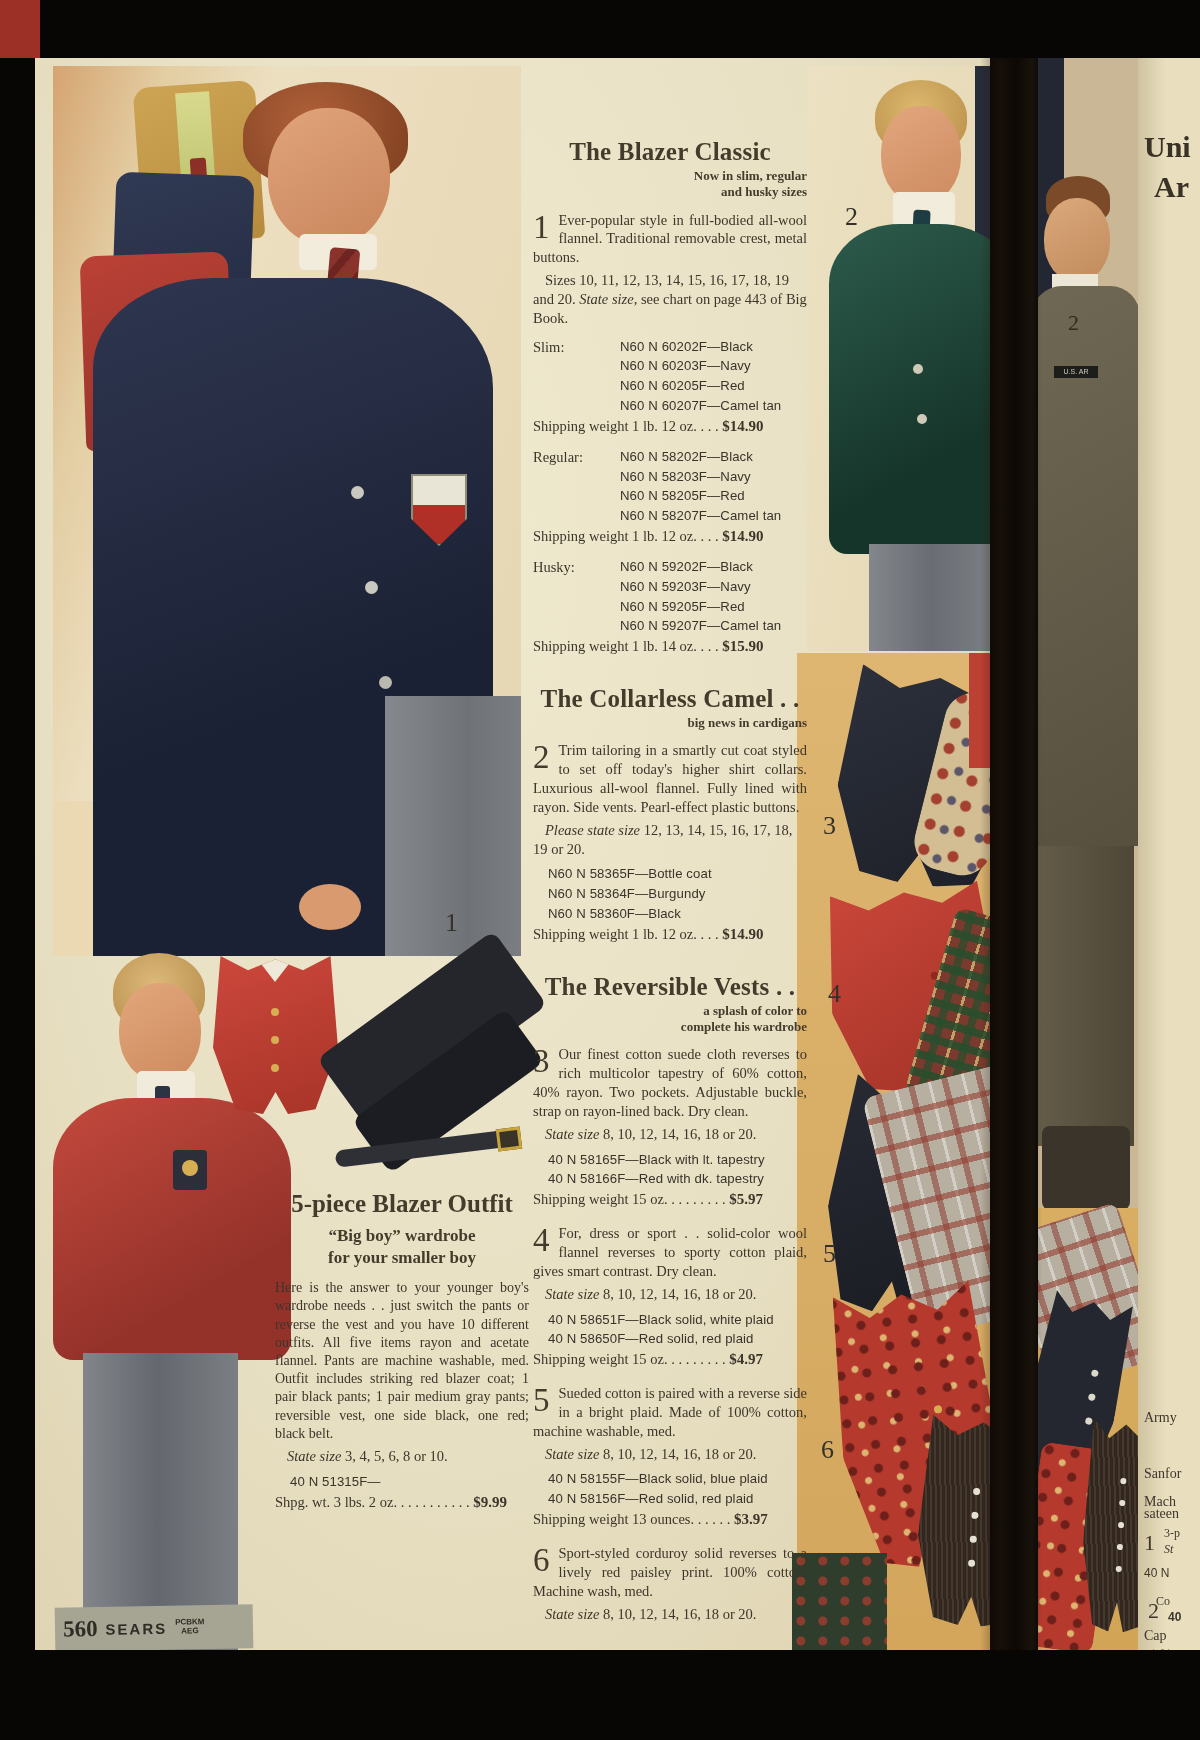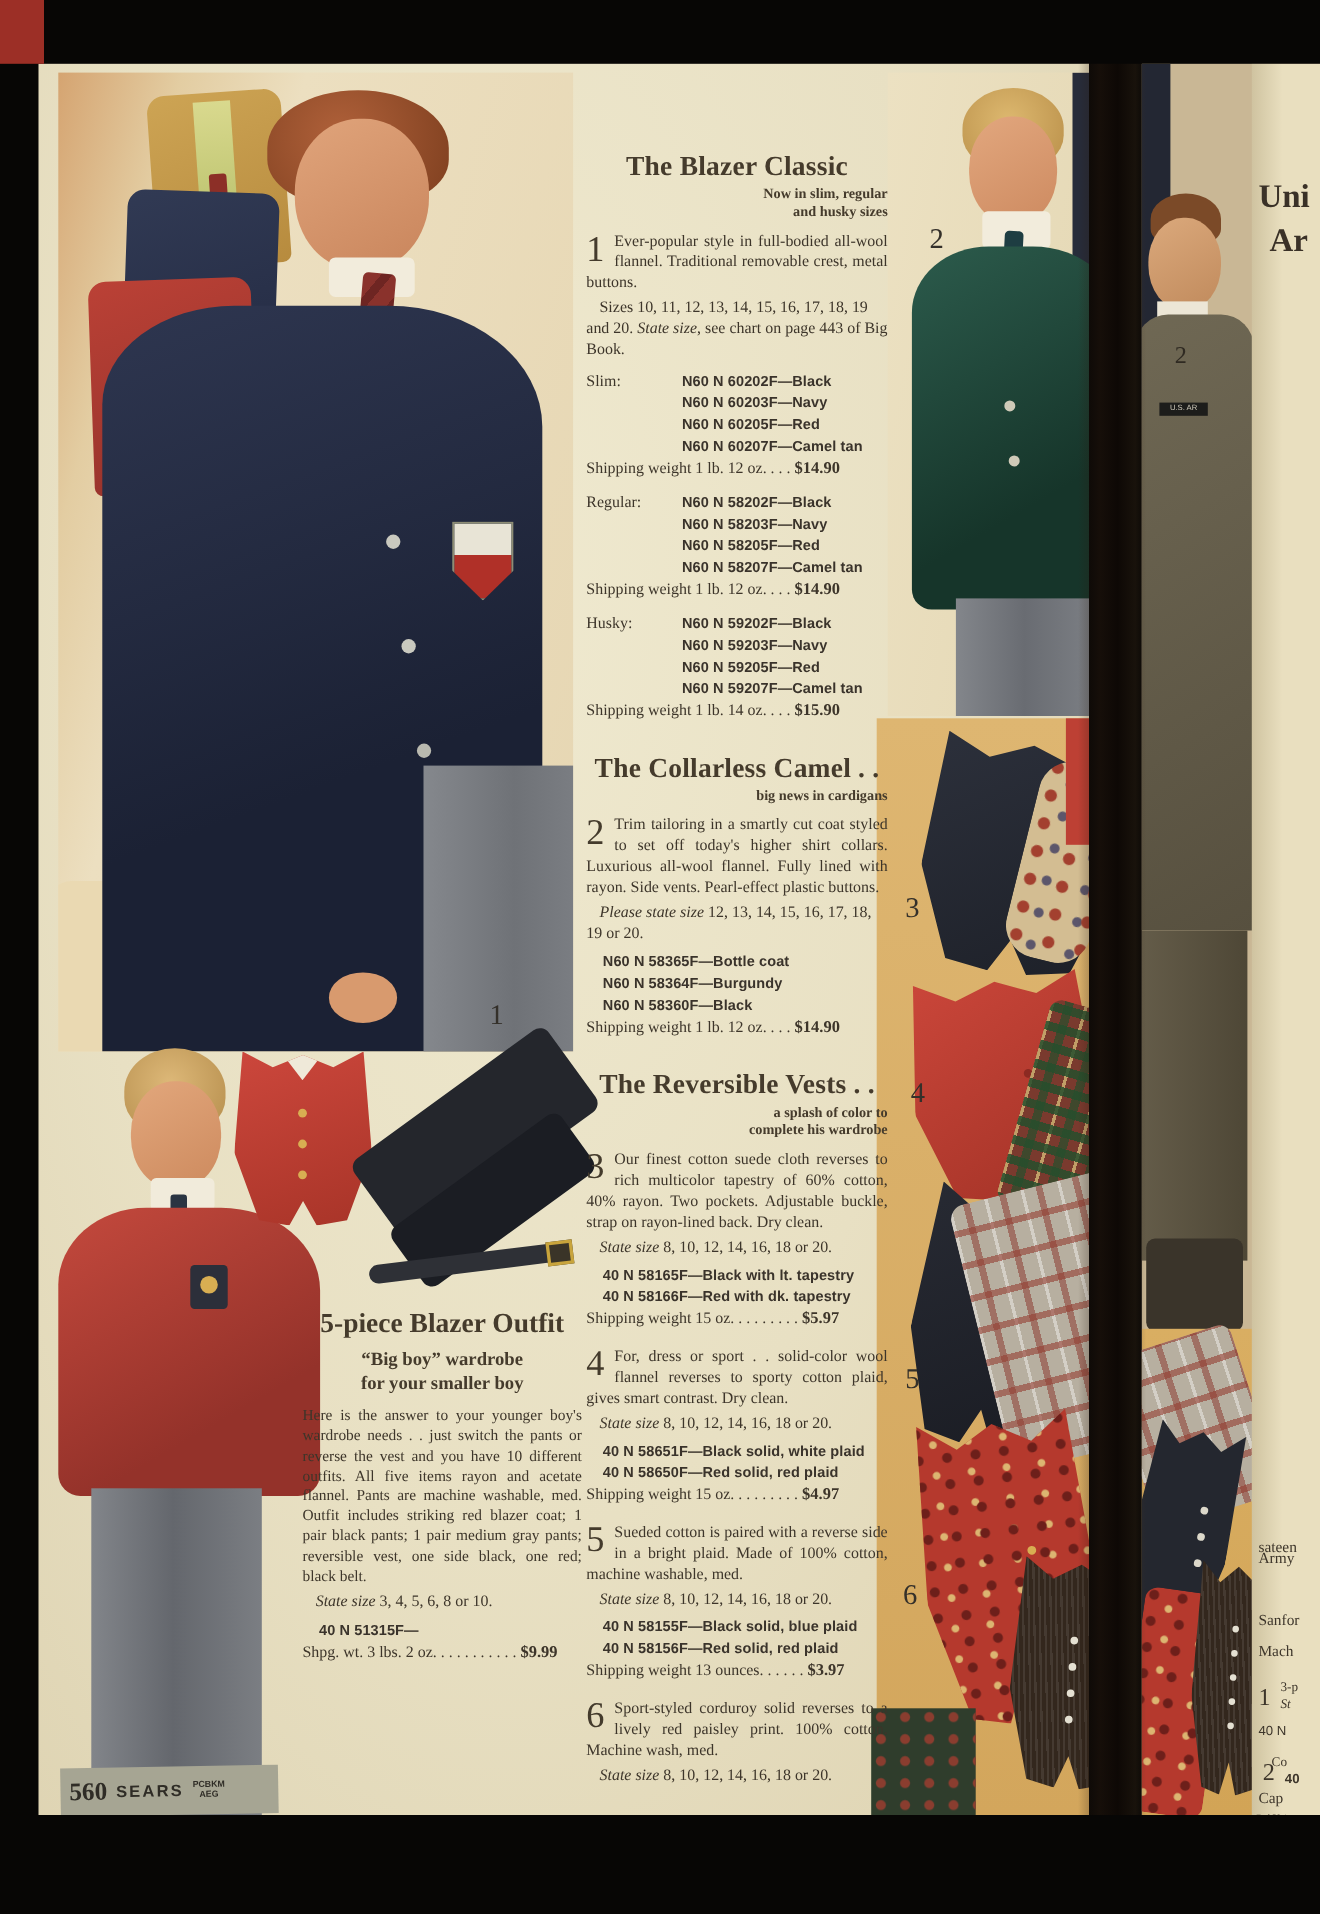--- a/index.html
+++ b/index.html
@@ -33,21 +33,21 @@
   .cord{background-color:#33271d;background-image:repeating-linear-gradient(85deg,rgba(255,255,255,.09) 0 2px,rgba(0,0,0,0) 2px 5px);}
   .greenpaisley{background-color:#2f3d2c;background-image:radial-gradient(circle at 40% 40%,#8a3d2f 0 4px,rgba(0,0,0,0) 5px);background-size:22px 20px;}
   
   .col-center{position:absolute;left:498px;top:80px;width:274px;}
   .col-center h2{margin:0;font-size:25px;font-weight:700;text-align:center;color:#453b2c;letter-spacing:.2px;}
   .col-center h3{margin:2px 0 10px;font-size:13px;font-weight:700;text-align:right;color:#453b2c;line-height:1.25;}
   .desc{margin:0 0 4px;font-size:14.5px;line-height:1.3;text-align:justify;}
   .sizes{margin:0 0 6px;font-size:14.5px;line-height:1.3;text-indent:12px;}
   .sizes i{}
   .bignum{float:left;font-size:33px;line-height:27px;margin:3px 9px 0 0;color:#443b2c;}
-  .code{font-family:"Liberation Sans",sans-serif;font-weight:700;font-size:13.2px;line-height:1.5;color:#3a332b;letter-spacing:.1px;padding-left:15px;}
+  .code{font-family:"Liberation Sans",sans-serif;font-weight:400;font-size:13.2px;line-height:1.5;color:#3a332b;letter-spacing:.1px;padding-left:15px;}
   .ship{margin:2px 0 12px;font-size:14.5px;}
   .ship b{font-size:15px;}
   .group{display:flex;margin-top:9px;}
   .glabel{width:72px;font-size:14.5px;line-height:1.5;}
   .gcodes{flex:1;}
   .sec{margin-bottom:22px;}
   .vitem{clear:both;margin-bottom:16px;}
   .sec-gap{margin-top:30px;}
   
   .outfit{position:absolute;left:240px;top:1132px;width:254px;}
@@ -56,21 +56,21 @@
   .outfit .desc{font-size:14px;}
   
   .sears-tag{position:absolute;left:20px;top:1548px;width:198px;height:44px;background:#a6a593;
     display:flex;align-items:center;gap:8px;padding:0 8px;box-sizing:border-box;color:#2f2c26;transform:rotate(-1deg);}
   .sears-tag .pgnum{font-size:23px;font-weight:700;}
   .sears-tag .brand{font-family:"Liberation Sans",sans-serif;font-weight:700;font-size:15px;letter-spacing:2px;}
   .sears-tag .pcode{font-family:"Liberation Sans",sans-serif;font-size:8px;font-weight:700;line-height:1.1;text-align:center;}
   
   .whitestrip{position:absolute;left:100px;top:0;width:62px;height:1592px;
     background:linear-gradient(90deg,#cfc3a0,#e9dfbf 45%);}
-  .adj-head{position:absolute;font-size:30px;font-weight:700;color:#3a3127;margin-top:32px;}
+  .adj-head{position:absolute;font-size:30px;font-weight:700;color:#3a3127;}
   .frag{position:absolute;font-size:14px;color:#3d352a;}
   .fragnum{position:absolute;font-size:22px;color:#3d352a;}
   .patch{position:absolute;background:#1d1d1b;color:#d0cbbb;font-family:"Liberation Sans",sans-serif;
     font-size:7px;line-height:12px;text-align:center;}
 </style>
 </head>
 <body>
 
 <div class="canvas">
 
@@ -318,21 +318,21 @@
       <div class="abs vest-shape cord" style="left:46px;top:212px;width:74px;height:212px;transform:rotate(3deg);">
         <span class="abs" style="left:34px;top:58px;width:6px;height:6px;border-radius:50%;background:#e4e0d2;box-shadow:0 22px 0 #e4e0d2,0 44px 0 #e4e0d2,0 66px 0 #e4e0d2,0 88px 0 #e4e0d2;"></span>
       </div>
     </div>
 
     <div class="whitestrip">
       <span class="adj-head" style="left:6px;top:72px;">Uni</span>
       <span class="adj-head" style="left:16px;top:112px;">Ar</span>
 
       <span class="frag" style="left:6px;top:1352px;">Army</span>
-      <span class="frag" style="left:6px;top:1342px;text-align:center;">sateen</span>
+      <span class="frag" style="left:6px;top:1448px;text-align:center;">sateen</span>
       <span class="frag" style="left:6px;top:1408px;">Sanfor</span>
       <span class="frag" style="left:6px;top:1436px;">Mach</span>
 
       <span class="fragnum" style="left:6px;top:1472px;">1</span>
       <span class="frag" style="left:26px;top:1468px;font-size:12px;">3-p</span>
       <span class="frag" style="left:26px;top:1484px;font-size:12px;font-style:italic;">St</span>
       <span class="frag" style="left:6px;top:1508px;font-family:'Liberation Sans',sans-serif;font-weight:400;font-size:12px;">40 N</span>
 
       <span class="fragnum" style="left:10px;top:1540px;">2</span>
       <span class="frag" style="left:18px;top:1536px;font-size:12px;">Co</span>

